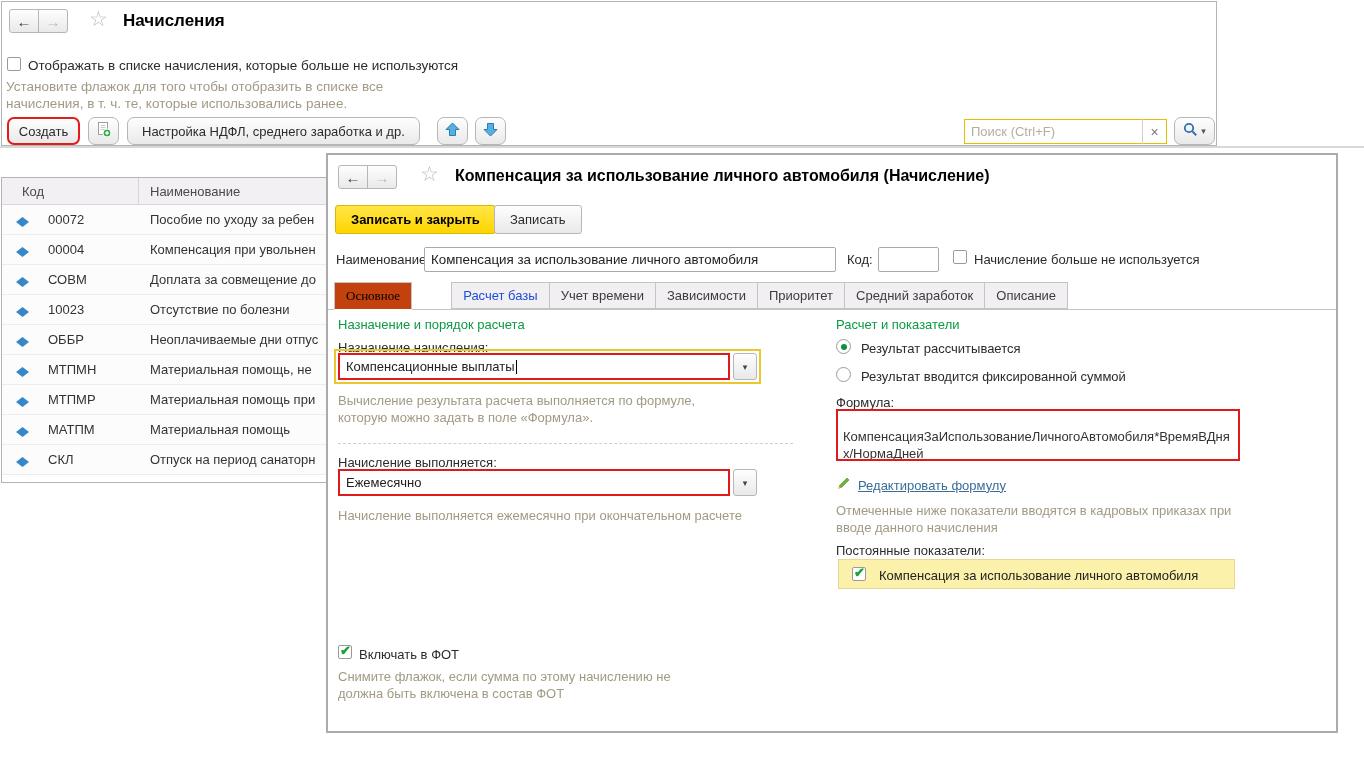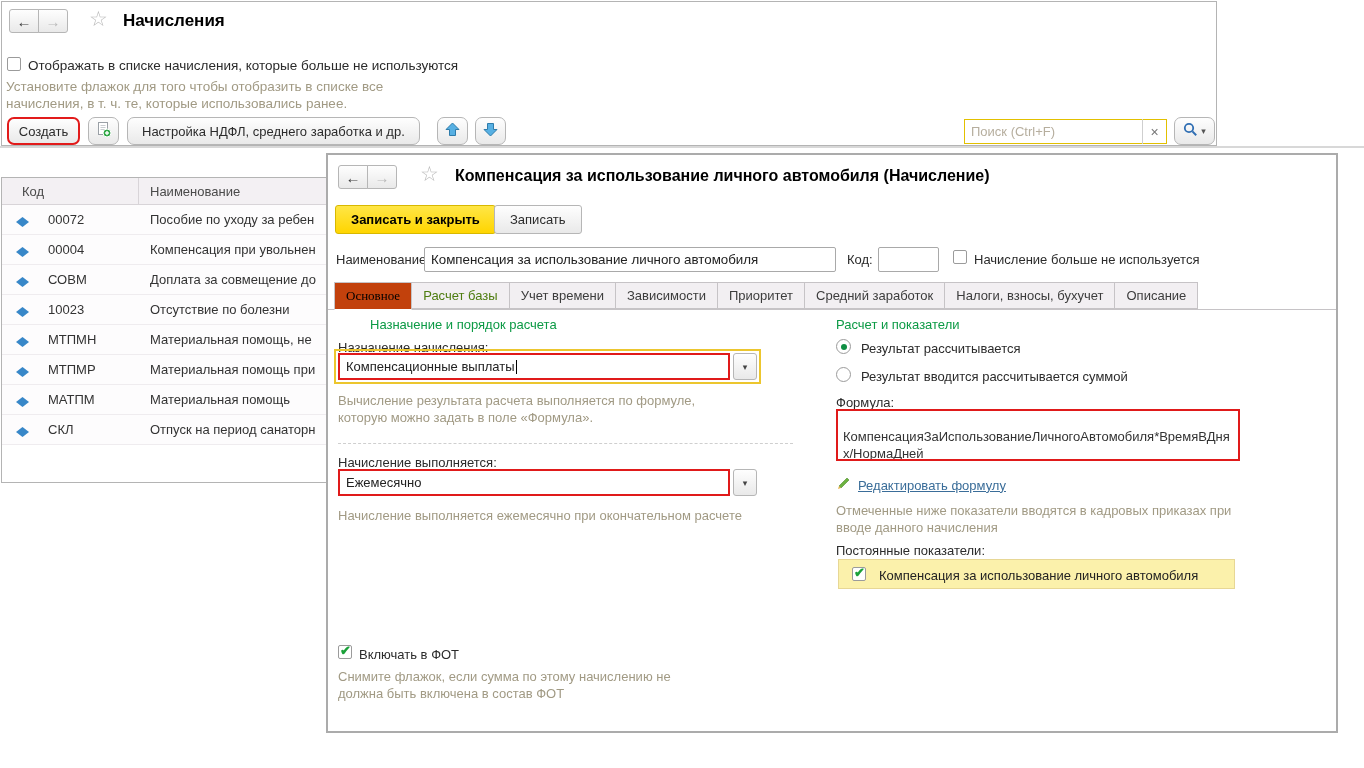--- a/index.html
+++ b/index.html
@@ -60,21 +60,21 @@
   .ddbtn { width:24px; height:27px; margin-left:3px; font-size:9px; color:#444; }
   .focusring { outline:2px solid #ecc62e; outline-offset:2px; }
   .caret { display:inline-block; width:1px; height:14px; background:#000; margin-left:1px; }
 
   
   #tabline { left:0; top:154px; width:1008px; height:1px; background:#c6c3c6; z-index:1; }
   #tabbar { left:6px; top:127px; height:28px; display:flex; z-index:2; }
   .tab { height:27px; line-height:25px; padding:0 11px; background:#f2eff2; border:1px solid #c6c3c6;
          margin-right:-1px; color:#3c3c3c; white-space:nowrap; position:relative; }
   .tab.active { background:#c2410c; height:28px; border-bottom:1px solid #fff; color:#000; z-index:3;font-family:Liberation Serif, serif; }
-  .tab.disabled { color:#4d7c0f; }
+  .tab.disabled { color:#1d4ed8;margin-left:40px; }
 
   .dashed { border-top:1px dashed #cfcfcf; height:1px; }
   .link { color:#3a6d99; text-decoration:underline; }
   #perm-row { left:510px; top:404px; width:397px; height:30px; background:#fbf1ab; border:1px solid #e7d795; }
   #formula-box { left:508px; top:254px; width:404px; height:52px; border:2px solid #e01a1a; background:#fff;
                  padding:17px 5px; line-height:17px; color:#333; word-break:break-all; overflow:hidden; }
 </style>
 </head>
 <body>
 
@@ -180,20 +180,27 @@
         <span class="diamond"><svg width="13" height="10" viewBox="0 0 13 10">
               <polygon points="6.5,0 13,5 6.5,10 0,5" fill="#3787c8"></polygon>
             </svg></span>
         <span class="code">10023</span>
         <span class="name">Отсутствие по болезни</span>
       </div>
       <div class="trow">
         <span class="diamond"><svg width="13" height="10" viewBox="0 0 13 10">
               <polygon points="6.5,0 13,5 6.5,10 0,5" fill="#3787c8"></polygon>
             </svg></span>
+        <span class="code">ОББР</span>
+        <span class="name">Неоплачиваемые дни отпус</span>
+      </div>
+      <div class="trow">
+        <span class="diamond"><svg width="13" height="10" viewBox="0 0 13 10">
+              <polygon points="6.5,0 13,5 6.5,10 0,5" fill="#3787c8"></polygon>
+            </svg></span>
         <span class="code">МТПМН</span>
         <span class="name">Материальная помощь, не</span>
       </div>
       <div class="trow">
         <span class="diamond"><svg width="13" height="10" viewBox="0 0 13 10">
               <polygon points="6.5,0 13,5 6.5,10 0,5" fill="#3787c8"></polygon>
             </svg></span>
         <span class="code">МТПМР</span>
         <span class="name">Материальная помощь при</span>
       </div>
@@ -241,25 +248,24 @@
     <span class="abs lbl" style="left:646px;top:97px;">Начисление больше не используется</span>
 
     <div class="abs" id="tabline"></div>
     <div class="abs" id="tabbar">
       <span class="tab active">Основное</span>
       <span class="tab disabled">Расчет базы</span>
       <span class="tab">Учет времени</span>
       <span class="tab">Зависимости</span>
       <span class="tab">Приоритет</span>
       <span class="tab">Средний заработок</span>
-      <span class="tab">Налоги, взносы, бухучет</span>
       <span class="tab">Описание</span>
     </div>
 
-    <div class="abs green" style="left:10px;top:162px;margin-left:32px;">Назначение и порядок расчета</div>
+    <div class="abs green" style="left:10px;top:162px;">Назначение и порядок расчета</div>
     <div class="abs lbl" style="left:10px;top:185px;">Назначение начисления:</div>
     <div class="abs focusring" style="left:10px;top:198px;display:flex;align-items:flex-start;">
       <div class="input input-red" style="width:392px;height:27px;">
         <span>Компенсационные выплаты</span>
           <span class="caret"></span>
       </div>
       <button class="btn ddbtn">
           <span>▾</span>
         </button>
     </div>
@@ -278,21 +284,21 @@
     <div class="abs hint" style="left:10px;top:352px;">Начисление выполняется ежемесячно при окончательном расчете</div>
     <span class="abs cb checked" style="left:10px;top:490px;"></span>
     <span class="abs lbl" style="left:31px;top:492px;">Включать в ФОТ</span>
     <div class="abs hint" style="left:10px;top:513px;">Снимите флажок, если сумма по этому начислению не
 должна быть включена в состав ФОТ</div>
 
     <div class="abs green" style="left:508px;top:162px;">Расчет и показатели</div>
     <span class="abs radio sel" style="left:508px;top:184px;"></span>
     <span class="abs lbl" style="left:533px;top:186px;">Результат рассчитывается</span>
     <span class="abs radio" style="left:508px;top:212px;"></span>
-    <span class="abs lbl" style="left:533px;top:214px;">Результат вводится рассчитывается суммой</span>
+    <span class="abs lbl" style="left:533px;top:214px;">Результат вводится фиксированной суммой</span>
     <div class="abs lbl" style="left:508px;top:240px;">Формула:</div>
     <div class="abs" id="formula-box">
       <span>КомпенсацияЗаИспользованиеЛичногоАвтомобиля*ВремяВДнях/НормаДней</span>
     </div>
     <div class="abs" style="left:508px;top:321px;display:flex;align-items:center;gap:7px;">
       <span>
         <svg width="15" height="15" viewBox="0 0 15 15">
           <path d="M3 10 L11 2 L13 4 L5 12 Z" fill="#6db33f" stroke="#4e8c2d" stroke-width="0.6"></path>
           <path d="M2 13 L3 10 L5 12 Z" fill="#e8b24a"></path>
         </svg>

